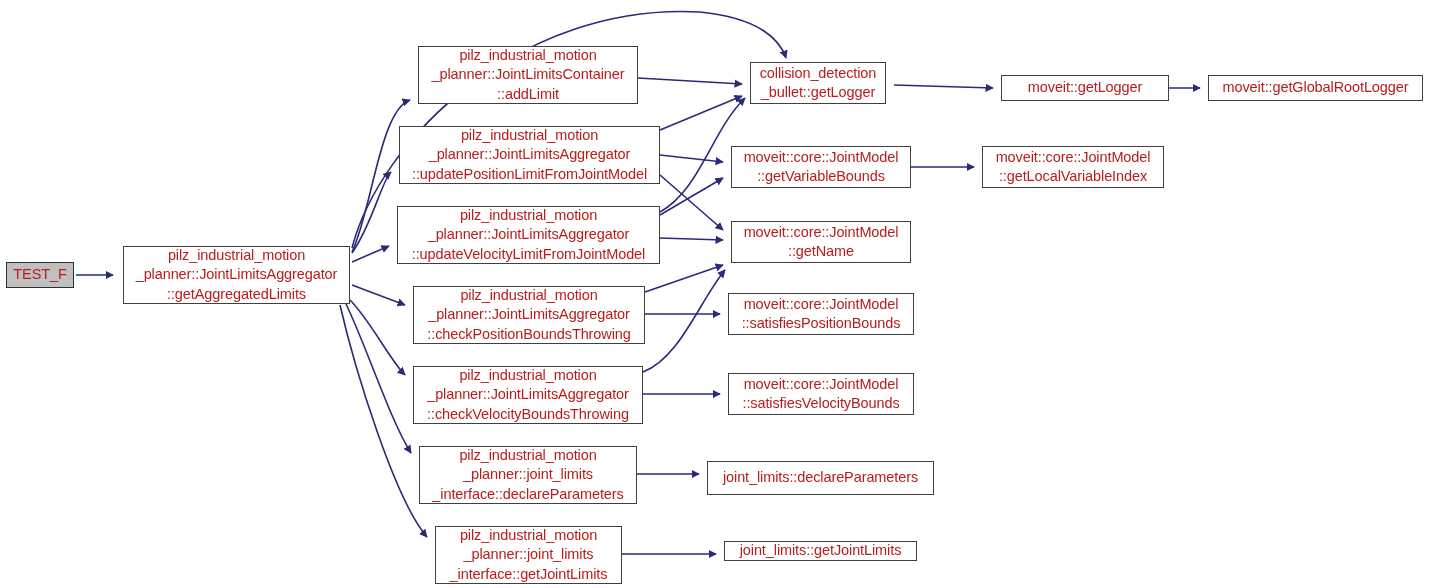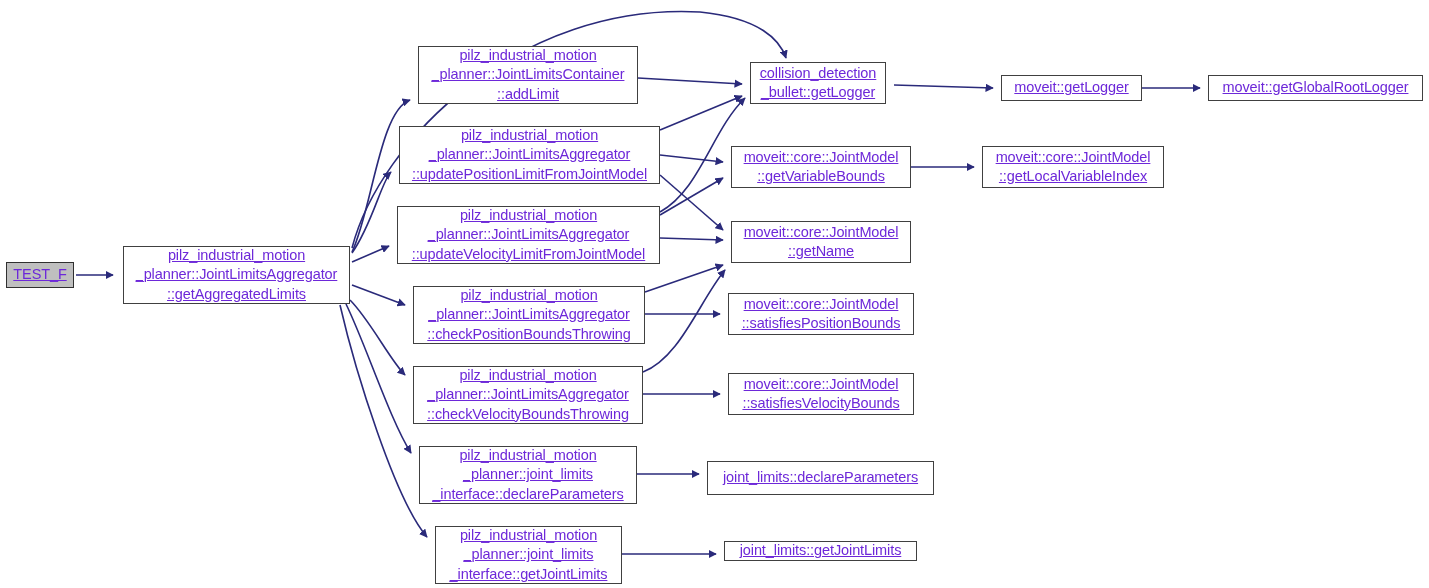--- a/index.html
+++ b/index.html
@@ -25,27 +25,26 @@
   }
   .node {
     position: absolute;
     box-sizing: border-box;
     border: 1px solid #404040;
     background: #ffffff;
     display: flex;
     align-items: center;
     justify-content: center;
     text-align: center;
-    color: #6d28d9;
+    color: #b91c1c;
     font-size: 14.5px;
     line-height: 19.5px;
     letter-spacing: -0.1px;
     white-space: pre-line;
     padding: 1px 4px;
-    text-decoration: underline;
   }
   .node.root {
     background: #bfbfbf;
     border: 1px solid #303030;
   }
   .node-label {
     display: block;
     width: 100%;
   }
 </style>
@@ -110,21 +109,21 @@
 _planner::JointLimitsAggregator
 ::checkVelocityBoundsThrowing</span></div>
       <div class="node" style="left: 419px; top: 446px; width: 218px; height: 58px;"><span class="node-label">pilz_industrial_motion
 _planner::joint_limits
 _interface::declareParameters</span></div>
       <div class="node" style="left: 435px; top: 526px; width: 187px; height: 58px;"><span class="node-label">pilz_industrial_motion
 _planner::joint_limits
 _interface::getJointLimits</span></div>
       <div class="node" style="left: 750px; top: 62px; width: 136px; height: 42px;"><span class="node-label">collision_detection
 _bullet::getLogger</span></div>
-      <div class="node" style="left: 1001px; top: 75px; width: 141px; height: 26px;"><span class="node-label">moveit::getLogger</span></div>
+      <div class="node" style="left: 1001px; top: 75px; width: 168px; height: 26px;"><span class="node-label">moveit::getLogger</span></div>
       <div class="node" style="left: 1208px; top: 75px; width: 215px; height: 26px;"><span class="node-label">moveit::getGlobalRootLogger</span></div>
       <div class="node" style="left: 731px; top: 146px; width: 180px; height: 42px;"><span class="node-label">moveit::core::JointModel
 ::getVariableBounds</span></div>
       <div class="node" style="left: 982px; top: 146px; width: 182px; height: 42px;"><span class="node-label">moveit::core::JointModel
 ::getLocalVariableIndex</span></div>
       <div class="node" style="left: 731px; top: 221px; width: 180px; height: 42px;"><span class="node-label">moveit::core::JointModel
 ::getName</span></div>
       <div class="node" style="left: 728px; top: 293px; width: 186px; height: 42px;"><span class="node-label">moveit::core::JointModel
 ::satisfiesPositionBounds</span></div>
       <div class="node" style="left: 728px; top: 373px; width: 186px; height: 42px;"><span class="node-label">moveit::core::JointModel

